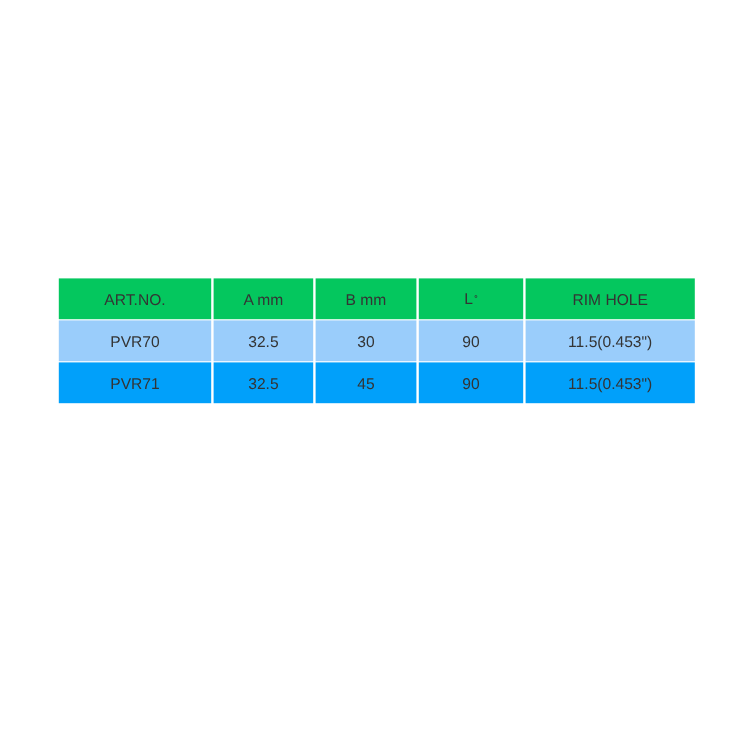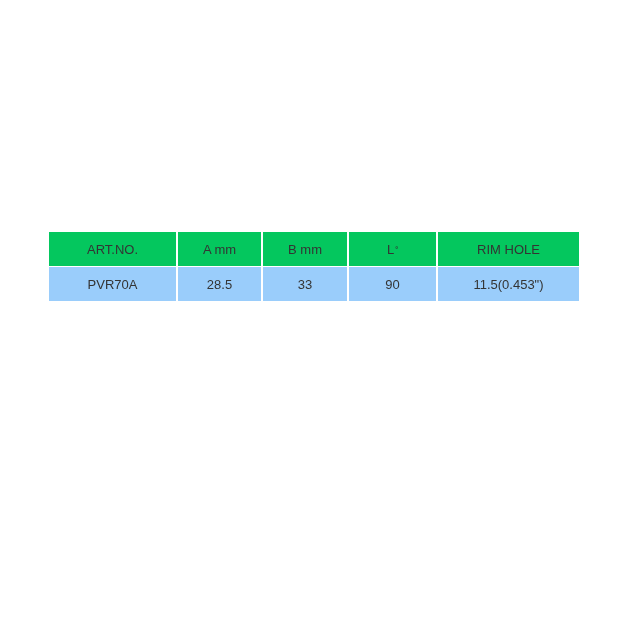--- a/index.html
+++ b/index.html
@@ -97,22 +97,29 @@
       <tr>
         <th class="head-art">ART.NO.</th>
         <th class="head-a">A mm</th>
         <th class="head-b">B mm</th>
         <th class="head-l"><span>L</span><span class="l-mark">°</span></th>
         <th class="head-rim">RIM HOLE</th>
       </tr>
     </thead>
     <tbody id="spec-table-body">
 
-        <tr class="row-light">
-          <td class="cell-art">PVR70A</td>
-          <td>28.5</td>
-          <td>33</td>
+    <tr class="row-light">
+          <td class="cell-art">PVR70</td>
+          <td>32.5</td>
+          <td>30</td>
+          <td>90</td>
+          <td>11.5(0.453")</td>
+        </tr>
+        <tr class="row-dark">
+          <td class="cell-art">PVR71</td>
+          <td>32.5</td>
+          <td>45</td>
           <td>90</td>
           <td>11.5(0.453")</td>
         </tr>
       </tbody>
   </table>
 </div>
 
 </body></html>

